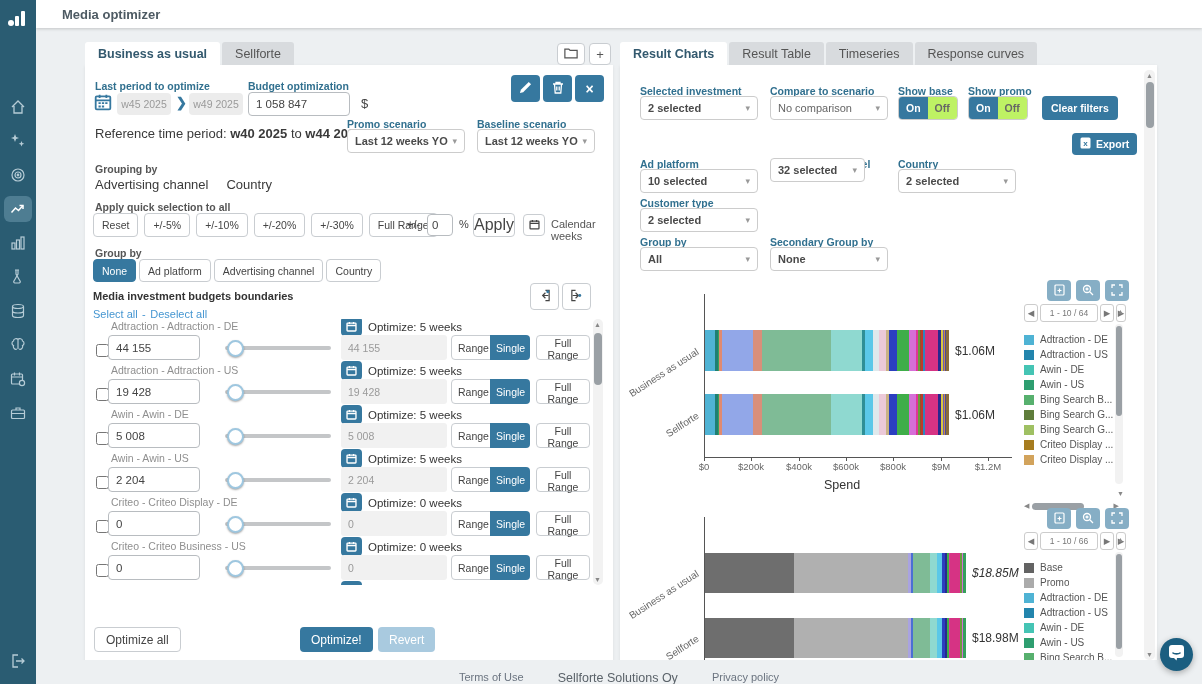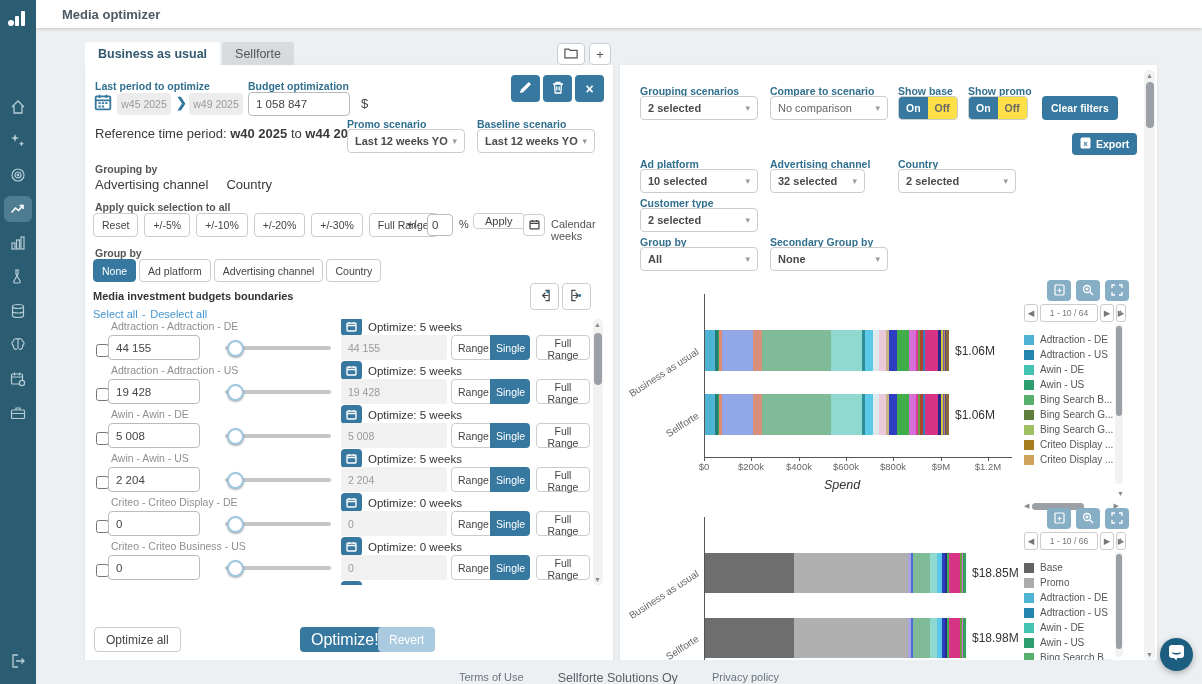--- a/index.html
+++ b/index.html
@@ -75,21 +75,21 @@
           height:16px;display:flex;align-items:center;justify-content:center}
   .lg-item{display:flex;align-items:center;gap:6px;height:15px}
   .lg-sw{width:10px;height:10px;flex:0 0 10px}
   .lg-tx{font-size:10px;color:#555;white-space:nowrap;overflow:hidden}
   .chart-tools{position:absolute;display:flex;gap:5px}
   .ct-btn{width:24px;height:21px;background:#86aec5;border-radius:4px;display:flex;align-items:center;justify-content:center}
   
   .toggle{position:absolute;display:flex;border:1px solid #ccc;border-radius:4px;overflow:hidden;height:24px;box-sizing:border-box}
   .tg{font-size:10.5px;font-weight:bold;display:flex;align-items:center;padding:0 7px}
   .tg.on{background:#36789f;color:#fff}
-  .tg.off{background:#fde047;color:#666}
+  .tg.off{background:#bef264;color:#666}
   
   .success{position:absolute;background:#e9f9ef;border-left:3px solid #34c46c;display:flex;align-items:center;
            justify-content:center;font-size:13px;color:#37474f}
   .footer{position:absolute;left:36px;top:660px;width:1166px;height:24px;background:#edf0f2;z-index:15;
           display:flex;justify-content:center;gap:34px;padding-top:11px;box-sizing:content-box}
   .footer span{font-size:11px;color:#6b7480;white-space:nowrap}
   .footer span:nth-child(2){font-size:12.5px;color:#5a6269}
   .chat{position:absolute;right:9px;bottom:13px;width:33px;height:33px;border-radius:50%;background:#1b5e80;z-index:40;
         display:flex;align-items:center;justify-content:center;box-shadow:0 2px 6px rgba(0,0,0,.3)}
   .gv{font-size:13px;color:#3a3a3a;margin-right:18px}
@@ -247,21 +247,21 @@
       <button class="btn-light qbtn">Reset</button>
       <button class="btn-light qbtn">+/-5%</button>
       <button class="btn-light qbtn">+/-10%</button>
       <button class="btn-light qbtn">+/-20%</button>
       <button class="btn-light qbtn">+/-30%</button>
       <button class="btn-light qbtn">Full Range</button>
     </div>
   <div class="abs" style="left:322px;top:176px;font-size:11px;color:#444">+/-</div>
   <input class="tin abs" style="left: 342px; top: 172px; width: 26px; height: 22px; padding: 0px 4px;" value="0">
   <div class="abs" style="left:374px;top:176px;font-size:11px;color:#444">%</div>
-  <button class="btn-light abs" style="left:388px;top:171px;height:16px;font-size:11px;padding:0 11px">Apply</button>
+  <button class="btn-light abs" style="left:388px;top:171px;height:24px;font-size:16px;padding:0 0">Apply</button>
   <button class="btn-light btn-icon abs" style="left:438px;top:172px;width:22px;height:22px">
     <span><svg width="11" height="11" viewBox="0 0 16 16" fill="none" stroke="#444" stroke-width="1.8">
           <rect x="1.5" y="3" width="13" height="11.5" rx="1"></rect>
           <path d="M1.5 6.5h13M5 1.5v3M11 1.5v3"></path>
         </svg></span>
   </button>
   <div class="abs" style="left:466px;top:176px;font-size:11px;color:#555">Calendar weeks</div>
 
   <div class="lbl abs" style="left:10px;top:205px;color:#555">Group by</div>
   <div class="abs" style="left:8px;top:217px;display:flex" id="group-by-buttons">
@@ -425,28 +425,34 @@
         </div>
       </div>
     </div>
   <div class="vscroll" style="left:508px;top:277px;height:266px">
     <div class="sb-arrow" style="top:2px">▲</div>
     <div class="vthumb" style="top:14px;height:52px"></div>
     <div class="sb-arrow" style="bottom:2px">▼</div>
   </div>
 
   <button class="btn-light abs" style="left:9px;top:585px;height:25px;font-size:12px;padding:0 11px">Optimize all</button>
-  <button class="btn-blue abs" style="left:215px;top:585px;height:25px;font-size:16px;padding:0 11px">Optimize!</button>
+  <button class="btn-blue abs" style="left:215px;top:585px;height:25px;font-size:12px;padding:0 11px">Optimize!</button>
   <button class="btn-blue abs" style="left:293px;top:585px;height:25px;font-size:12px;padding:0 11px;background:#a9cadf">Revert</button>
 </div>
 
 <div class="card right-card">
   <div class="card-bg"></div>
-
-  <div class="lbl abs" style="left:20px;top:43px">Grouping scenarios</div>
+  <div class="tabs">
+    <div class="tab active">Result Charts</div>
+    <div class="tab">Result Table</div>
+    <div class="tab">Timeseries</div>
+    <div class="tab">Response curves</div>
+  </div>
+
+  <div class="lbl abs" style="left:20px;top:43px">Selected investment</div>
   <div class="sel" style="left:20px;top:54px;width:118px">
     <span class="v">2 selected</span>
       <span class="caret">▾</span>
   </div>
   <div class="lbl abs" style="left:150px;top:43px">Compare to scenario</div>
   <div class="sel" style="left:150px;top:54px;width:118px">
     <span class="v" style="font-weight:normal;color:#666">No comparison</span>
       <span class="caret">▾</span>
   </div>
   <div class="lbl abs" style="left:278px;top:43px">Show base</div>
@@ -468,21 +474,21 @@
         </svg></span>
     <span>Export</span>
   </button>
 
   <div class="lbl abs" style="left:20px;top:116px">Ad platform</div>
   <div class="sel" style="left:20px;top:127px;width:118px">
     <span class="v">10 selected</span>
       <span class="caret">▾</span>
   </div>
   <div class="lbl abs" style="left:150px;top:116px">Advertising channel</div>
-  <div class="sel" style="left:150px;top:127px;width:95px">
+  <div class="sel" style="left:150px;top:116px;width:95px">
     <span class="v">32 selected</span>
       <span class="caret">▾</span>
   </div>
   <div class="lbl abs" style="left:278px;top:116px">Country</div>
   <div class="sel" style="left:278px;top:127px;width:118px">
     <span class="v">2 selected</span>
       <span class="caret">▾</span>
   </div>
   <div class="lbl abs" style="left:20px;top:155px">Customer type</div>
   <div class="sel" style="left:20px;top:166px;width:118px">
@@ -593,21 +599,21 @@
       <div class="axis" style="left: 179px; top: 175px; width: 1px; height: 4px;"></div>
       <div class="tickl" style="left: 179px; top: 179px;">$400k</div>
       <div class="axis" style="left: 226px; top: 175px; width: 1px; height: 4px;"></div>
       <div class="tickl" style="left: 226px; top: 179px;">$600k</div>
       <div class="axis" style="left: 273px; top: 175px; width: 1px; height: 4px;"></div>
       <div class="tickl" style="left: 273px; top: 179px;">$800k</div>
       <div class="axis" style="left: 321px; top: 175px; width: 1px; height: 4px;"></div>
       <div class="tickl" style="left: 321px; top: 179px;">$9M</div>
       <div class="axis" style="left: 368px; top: 175px; width: 1px; height: 4px;"></div>
       <div class="tickl" style="left: 368px; top: 179px;">$1.2M</div>
-      <div class="xlabel" style="left: 204px; top: 196px; font-style: italic;">Spend</div>
+      <div class="xlabel" style="left: 204px; top: 196px;">Spend</div>
     </div>
   <div class="legend" id="legend-0" style="left:404px;top:262px">
       <div class="lg-page">
         <div class="lg-box" style="width: 12px;">◀</div>
         <div class="lg-box" style="width: 56px;">1 - 10 / 64</div>
         <div class="lg-box" style="width: 12px;">▶</div>
         <div class="lg-box" style="width: 8px; overflow: hidden;">▶</div>
       </div>
       <div class="lg-item">
         <span class="lg-sw" style="background: rgb(79, 179, 212);"></span>
@@ -688,21 +694,21 @@
         <div style="width: 4.29px; background: rgb(91, 200, 232);"></div>
         <div style="width: 3.32px; background: rgb(43, 63, 192);"></div>
         <div style="width: 2.08px; background: rgb(40, 40, 143);"></div>
         <div style="width: 1.66px; background: rgb(63, 174, 73);"></div>
         <div style="width: 1.11px; background: rgb(224, 54, 154);"></div>
         <div style="width: 9.97px; background: rgb(214, 51, 132);"></div>
         <div style="width: 2.08px; background: rgb(106, 158, 58);"></div>
         <div style="width: 1.38px; background: rgb(214, 111, 216);"></div>
         <div style="width: 2.77px; background: rgb(53, 160, 92);"></div>
       </div>
-      <div class="ctotal" style="left: 352px; top: 59px;">$18.85M</div>
+      <div class="ctotal" style="left: 352px; top: 59px; font-style: italic;">$18.85M</div>
       <div class="ccat" style="right: 459px; top: 60px;">Business as usual</div>
       <div class="cbar" style="left: 85px; top: 111px; width: 261px; height: 40px;">
         <div style="width: 89.17px; background: rgb(110, 110, 110);"></div>
         <div style="width: 114.23px; background: rgb(176, 176, 176);"></div>
         <div style="width: 2.63px; background: rgb(169, 163, 224);"></div>
         <div style="width: 1.66px; background: rgb(75, 111, 212);"></div>
         <div style="width: 17.31px; background: rgb(127, 187, 150);"></div>
         <div style="width: 7.34px; background: rgb(143, 217, 208);"></div>
         <div style="width: 4.29px; background: rgb(91, 200, 232);"></div>
         <div style="width: 3.32px; background: rgb(43, 63, 192);"></div>

